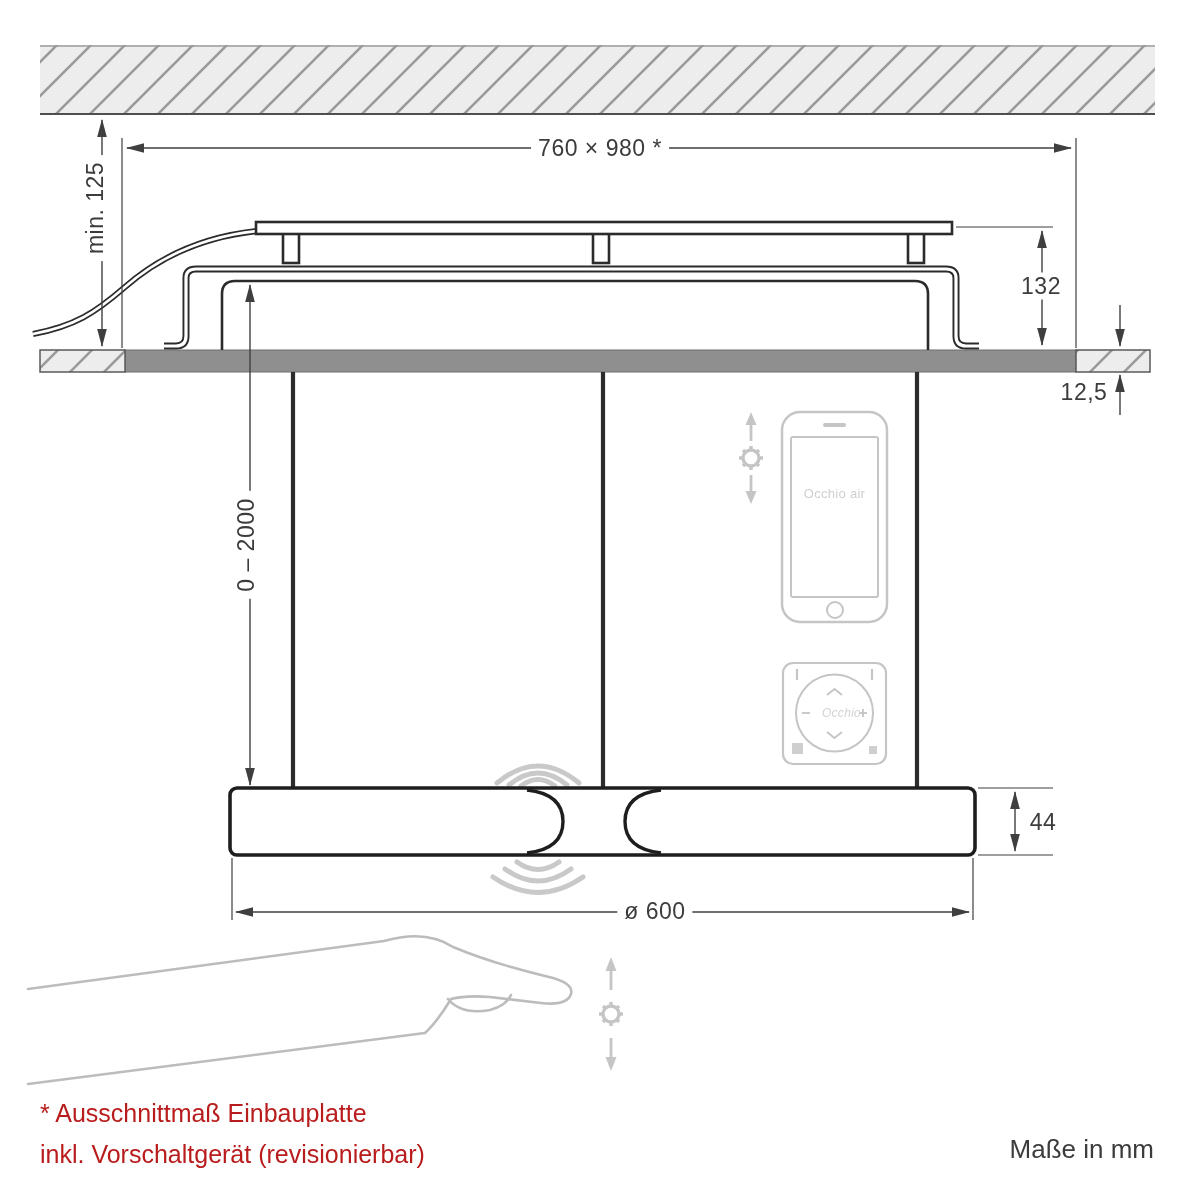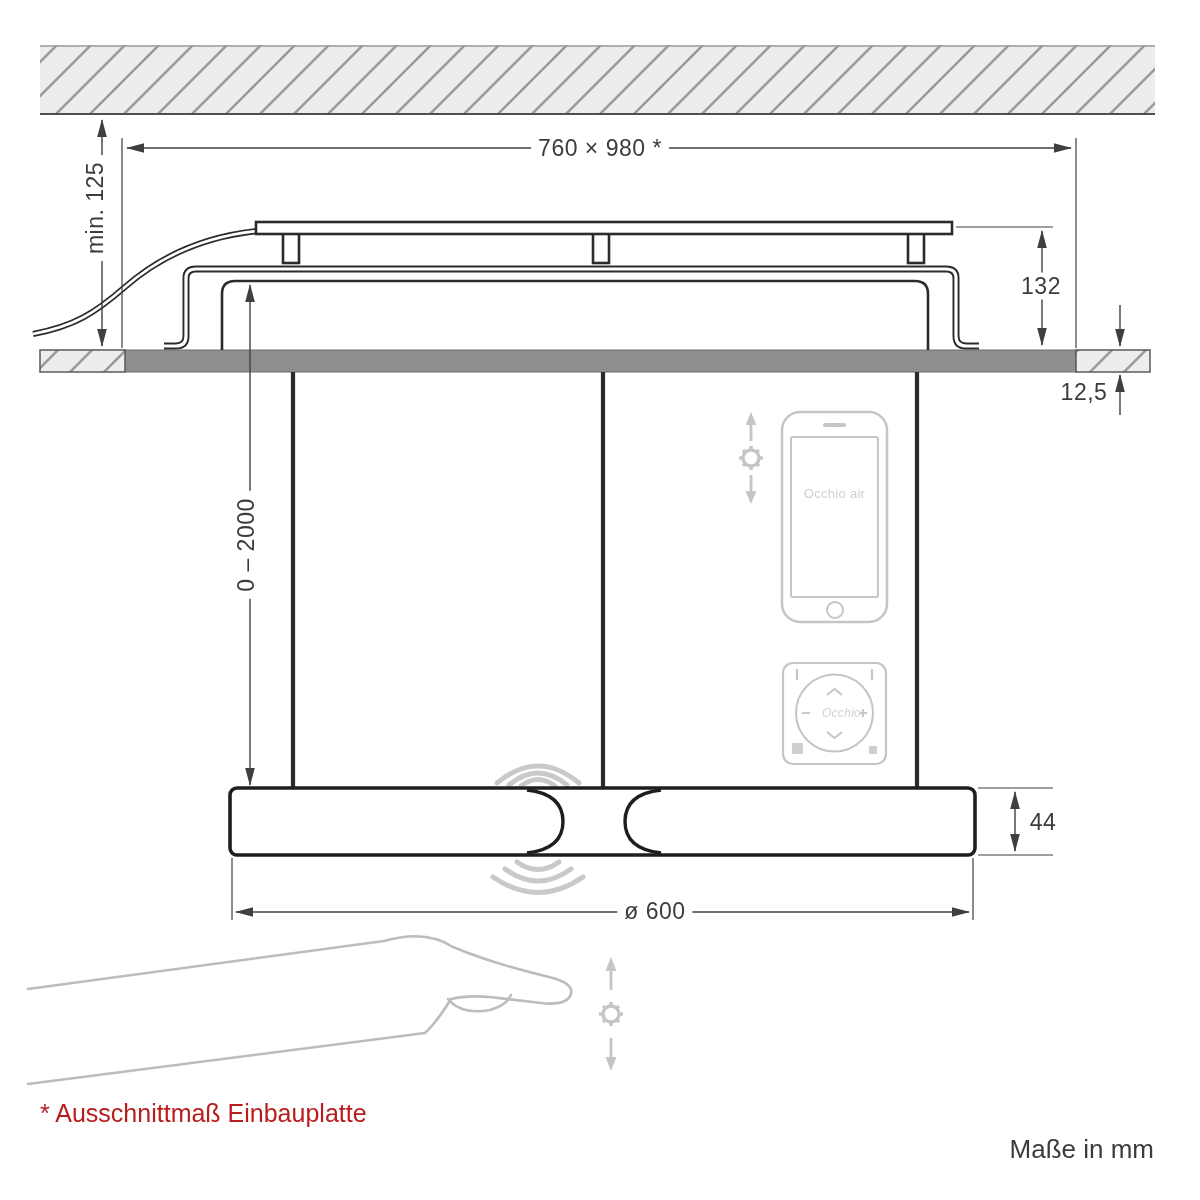--- a/index.html
+++ b/index.html
@@ -219,16 +219,17 @@
 <div class="lbl" style="left:1084px;top:392px;">12,5</div>
 <div class="lbl rot bg" style="left:246px;top:545px;">0 – 2000</div>
 <div class="lbl" style="left:1043px;top:822px;">44</div>
 <div class="lbl bg" style="left:655px;top:911px;">ø 600</div>
 
 <div class="appname">Occhio air</div>
 <div class="remotename">Occhio</div>
 
 <div class="footnote">
   <div>* Ausschnittmaß Einbauplatte</div>
+  <div>inkl. Vorschaltgerät (revisionierbar)</div>
 </div>
 <div class="units">Maße in mm</div>
 
 </div>
 
 </body></html>

